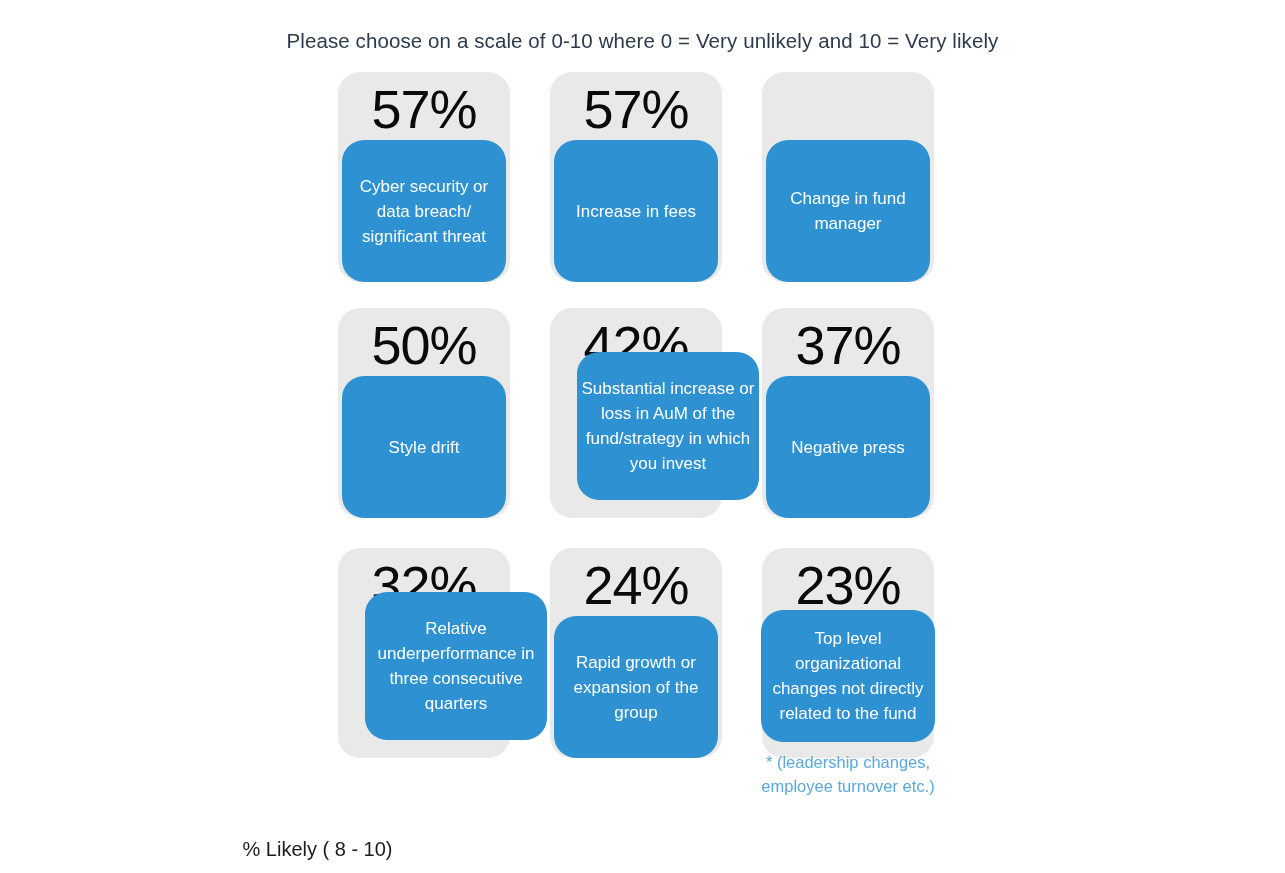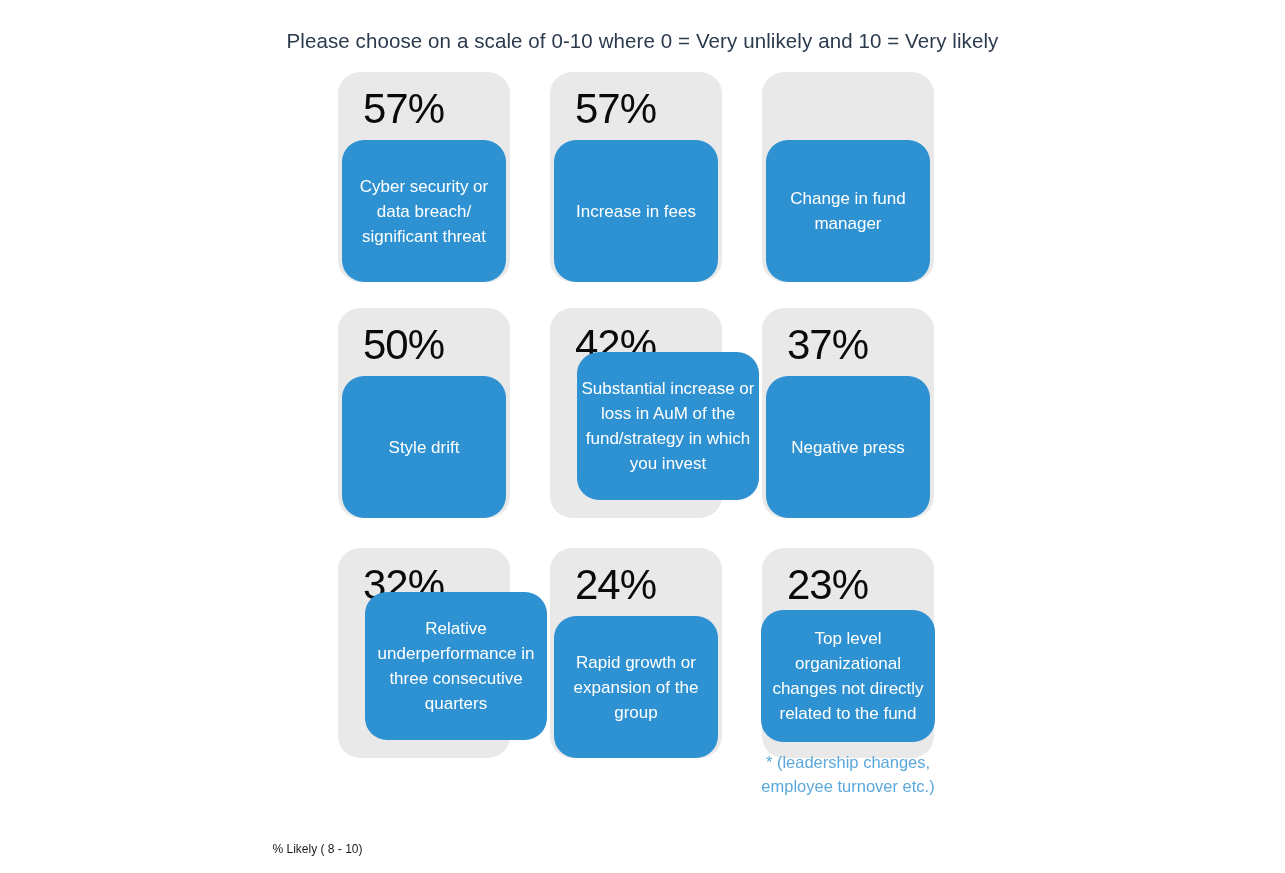--- a/index.html
+++ b/index.html
@@ -53,26 +53,26 @@
     height: 210px;
     background: #e9e9e9;
     border-radius: 22px;
   }
 
   .card-percent {
     position: absolute;
     left: 0;
     top: 6px;
     width: 172px;
-    font-size: 42px;
+    text-align: center;
+    font-size: 54px;
     line-height: 62px;
     font-weight: 400;
     color: #0a0a0a;
     letter-spacing: -1px;
-    padding-left: 25px;
   }
 
   .card-panel {
     position: absolute;
     background: #2e91d1;
     border-radius: 22px;
     display: flex;
     align-items: center;
     justify-content: center;
     box-sizing: border-box;
@@ -130,21 +130,21 @@
     line-height: 24px;
     color: #5aa8dc;
   }
 
   #caption {
     position: absolute;
     left: 0;
     top: 838px;
     width: 1285px;
     text-align: center;
-    font-size: 12px;
+    font-size: 20px;
     line-height: 22px;
     color: #1c1c1c;
   }
   #caption .cap-inner {
     display: inline-block;
     margin-left: -650px;
   }
 </style>
 </head>
 <body>

